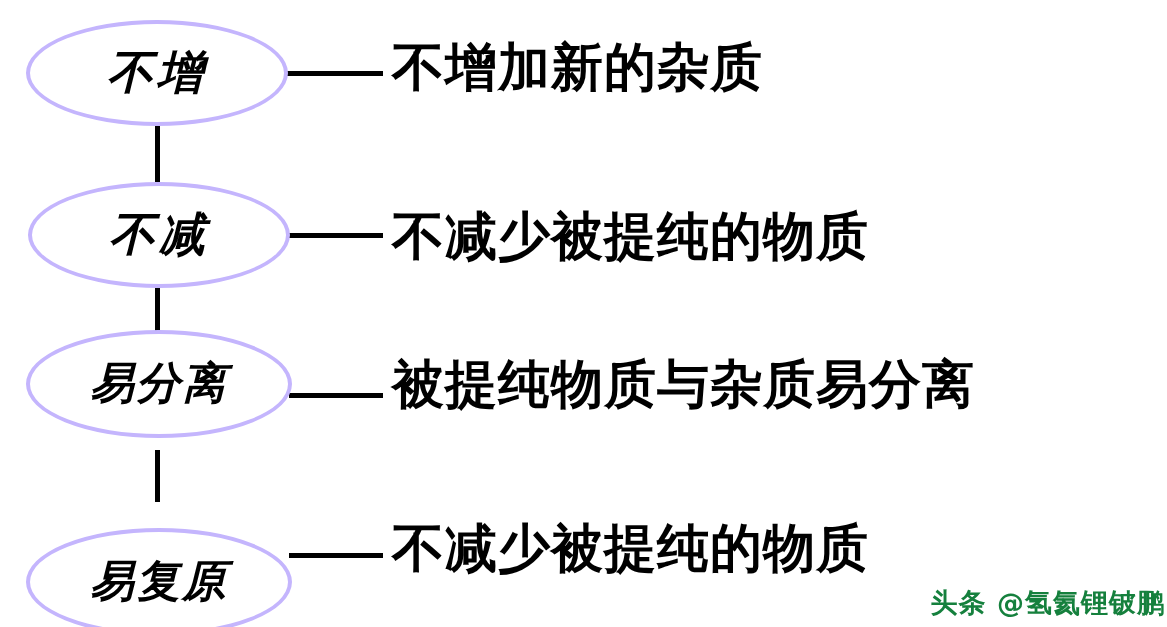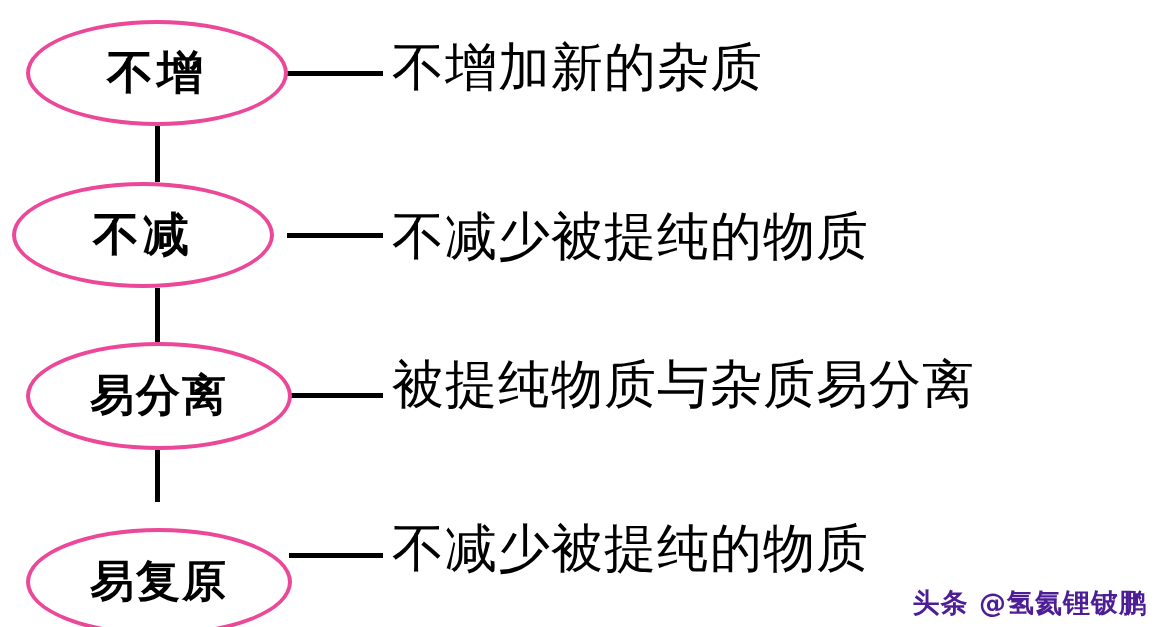--- a/index.html
+++ b/index.html
@@ -19,27 +19,28 @@
     overflow: hidden;
   }
 
   
   .node {
     position: absolute;
     left: 26px;
     top: 0;
     width: 262px;
     height: 106px;
-    border: 4px solid #ec4899;
+    border: 4px solid #c4b5fd;
     border-radius: 50% / 50%;
     background: #ffffff;
     box-sizing: border-box;
     display: flex;
     align-items: center;
     justify-content: center;
+    font-style: italic;
   }
   .node.wide {
     left: 26px;
     width: 266px;
     height: 110px;
   }
   .node-label {
     font-family: "DejaVu Serif", "Liberation Serif", serif;
     font-size: 46px;
     font-weight: 700;
@@ -66,62 +67,62 @@
     background: #000000;
     left: 155px;
   }
 
   
   .desc {
     position: absolute;
     left: 392px;
     font-family: "DejaVu Serif", "Liberation Serif", serif;
     font-size: 52px;
-    font-weight: 400;
+    font-weight: 700;
     color: #000000;
     line-height: 1;
     white-space: nowrap;
     letter-spacing: 1px;
   }
 
   
   #watermark {
     position: absolute;
-    right: 20px;
+    right: 2px;
     bottom: 6px;
     font-family: "DejaVu Sans", "Liberation Sans", sans-serif;
     font-size: 27px;
     font-weight: 700;
-    color: #4c1d95;
+    color: #15803d;
     letter-spacing: 1px;
     white-space: nowrap;
     user-select: none;
   }
 </style>
 </head>
 <body>
 
 <div id="canvas">
 
   <div id="rows-host">
       <div class="connector-v" style="top: 126px; height: 56px;"></div>
       <div class="connector-h" style="left: 285px; width: 98px; top: 71px;"></div>
       <div class="node" style="top: 20px; left: 26px; width: 262px; height: 106px;">
         <span class="node-label">不增</span>
       </div>
       <div class="desc" style="top: 41px;">不增加新的杂质</div>
       <div class="connector-v" style="top: 288px; height: 54px;"></div>
       <div class="connector-h" style="left: 287px; width: 96px; top: 233px;"></div>
-      <div class="node" style="top: 182px; left: 12px; width: 262px; height: 106px;">
+      <div class="node" style="top: 182px; left: 28px; width: 262px; height: 106px;">
         <span class="node-label">不减</span>
       </div>
       <div class="desc" style="top: 210px;">不减少被提纯的物质</div>
       <div class="connector-v" style="top: 450px; height: 52px;"></div>
       <div class="connector-h" style="left: 289px; width: 94px; top: 393px;"></div>
-      <div class="node wide" style="top: 342px; left: 26px; width: 266px; height: 108px; text-align: right;">
+      <div class="node wide" style="top: 330px; left: 26px; width: 266px; height: 108px; text-align: right;">
         <span class="node-label">易分离</span>
       </div>
       <div class="desc" style="top: 358px;">被提纯物质与杂质易分离</div>
       <div class="connector-h" style="left: 289px; width: 94px; top: 553px;"></div>
       <div class="node wide" style="top: 528px; left: 26px; width: 266px; height: 108px;">
         <span class="node-label">易复原</span>
       </div>
       <div class="desc" style="top: 522px;">不减少被提纯的物质</div>
     </div>
 

